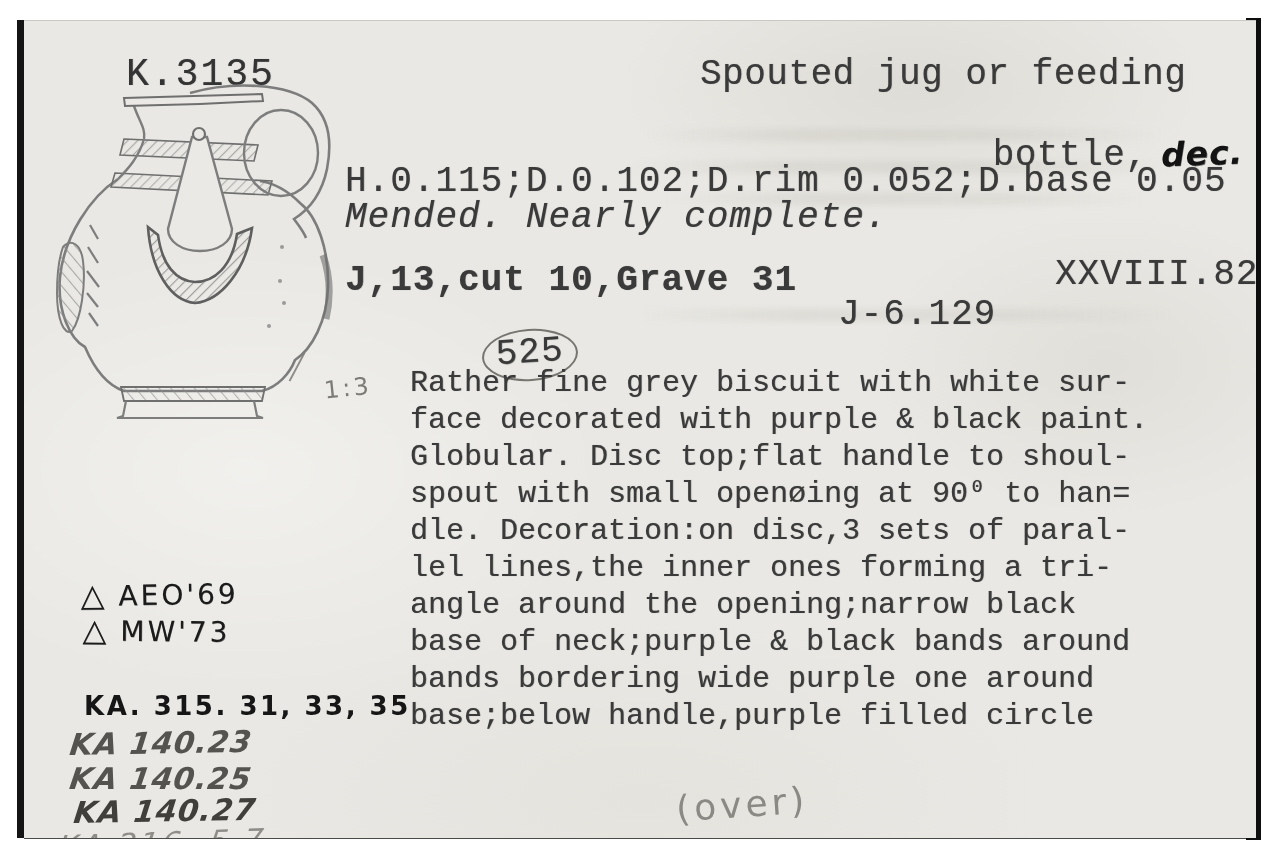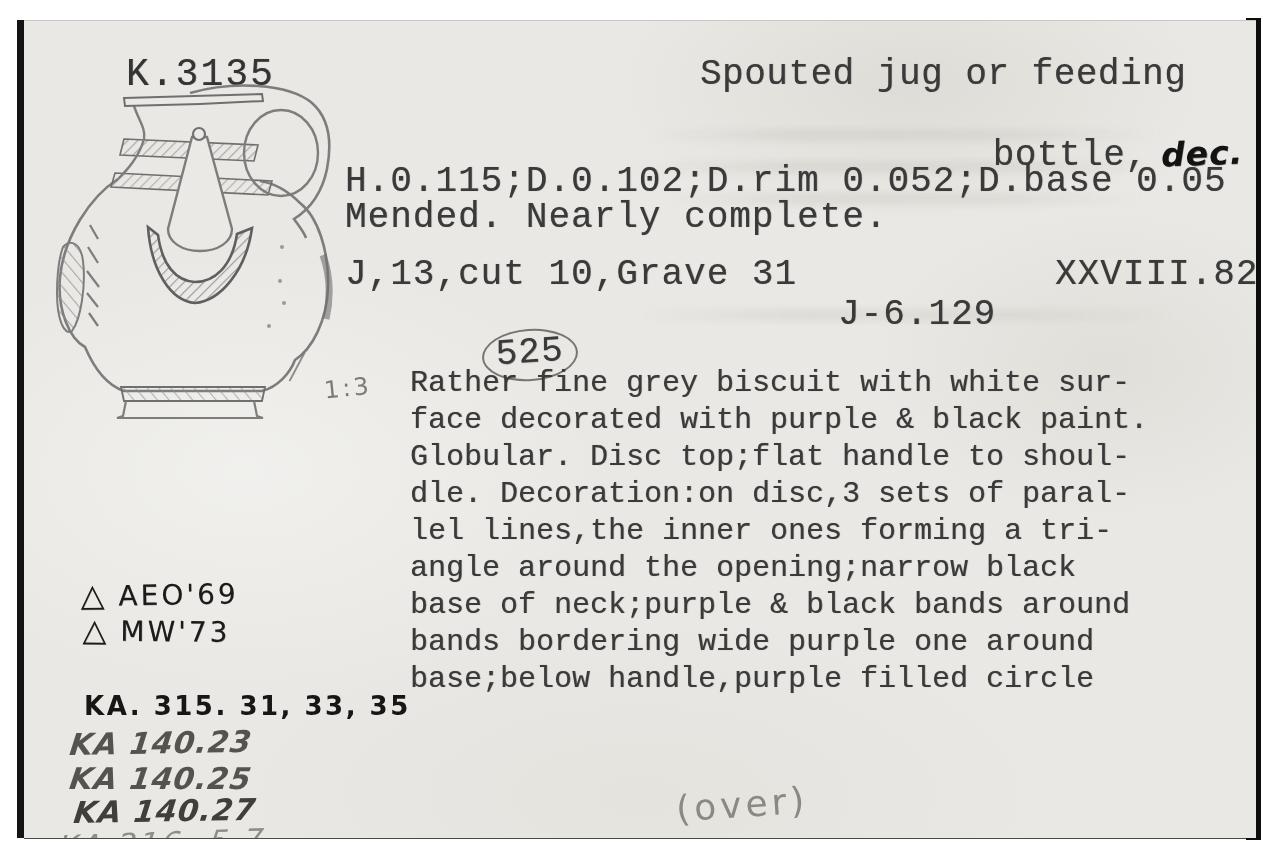--- a/index.html
+++ b/index.html
@@ -27,22 +27,22 @@
   .fs36 { font-size:36px; letter-spacing:1px; }
 
   .catalog-no { left:102px; top:32px; font-size:38px; letter-spacing:2px; color:#343434; }
   .title-1 { left:676px; top:33px; font-size:36px; letter-spacing:0.5px; }
   .title-2 { left:836px; top:72px; font-size:36px; letter-spacing:0.5px; }
   .hand-dec { display:inline-block; font-family:"DejaVu Sans", sans-serif; font-weight:700;
               font-style:italic; font-size:33px; color:#131313; transform:rotate(-2deg);
               letter-spacing:1px; margin-left:14px; text-shadow:0.6px 0.6px 0.5px rgba(0,0,0,0.5); }
 
   .dims { left:321px; top:140px; }
-  .cond { left:321px; top:176px; }
-  .findspot { left:321px; top:233px; }
+  .cond { left:321px; top:176px;font-style:italic; }
+  .findspot { left:321px; top:239px;font-weight:bold; }
   .plate { left:1031px; top:233px; }
   .tomb { left:322px; top:267px; }
   .tomb .oval { display:inline-block; border:2.5px solid #77756f; border-radius:50%;
                 padding:1px 12px 6px 12px; transform:rotate(-4deg); }
   .photo { left:814px; top:273px; }
 
   .scale-note { position:absolute; left:300px; top:353px; font-family:"DejaVu Sans", sans-serif;
                 font-size:24px; color:#7d7b76; letter-spacing:3px; transform:rotate(-6deg); }
   .pencil-slash { position:absolute; left:272px; top:330px; width:2px; height:32px;
                   background:#8f8d88; transform:rotate(28deg); }
@@ -119,20 +119,21 @@
     </div>
     <div class="typed photo fs36">J-6.129</div>
 
     <div class="scale-note">1:3</div>
     <div class="pencil-slash"></div>
 
     <div class="description">
         <div>Rather fine grey biscuit with white sur-</div>
         <div>face decorated with purple &amp; black paint.</div>
         <div>Globular. Disc top;flat handle to shoul-</div>
+        <div>spout with small openøing at 90⁰ to han=</div>
         <div>dle. Decoration:on disc,3 sets of paral-</div>
         <div>lel lines,the inner ones forming a tri-</div>
         <div>angle around the opening;narrow black</div>
         <div>base of neck;purple &amp; black bands around</div>
         <div>bands bordering wide purple one around</div>
         <div>base;below handle,purple filled circle</div>
       </div>
 
     <div class="initial-row initials-1">
       <span class="tri">△</span><span class="itext">AEO'69</span>

